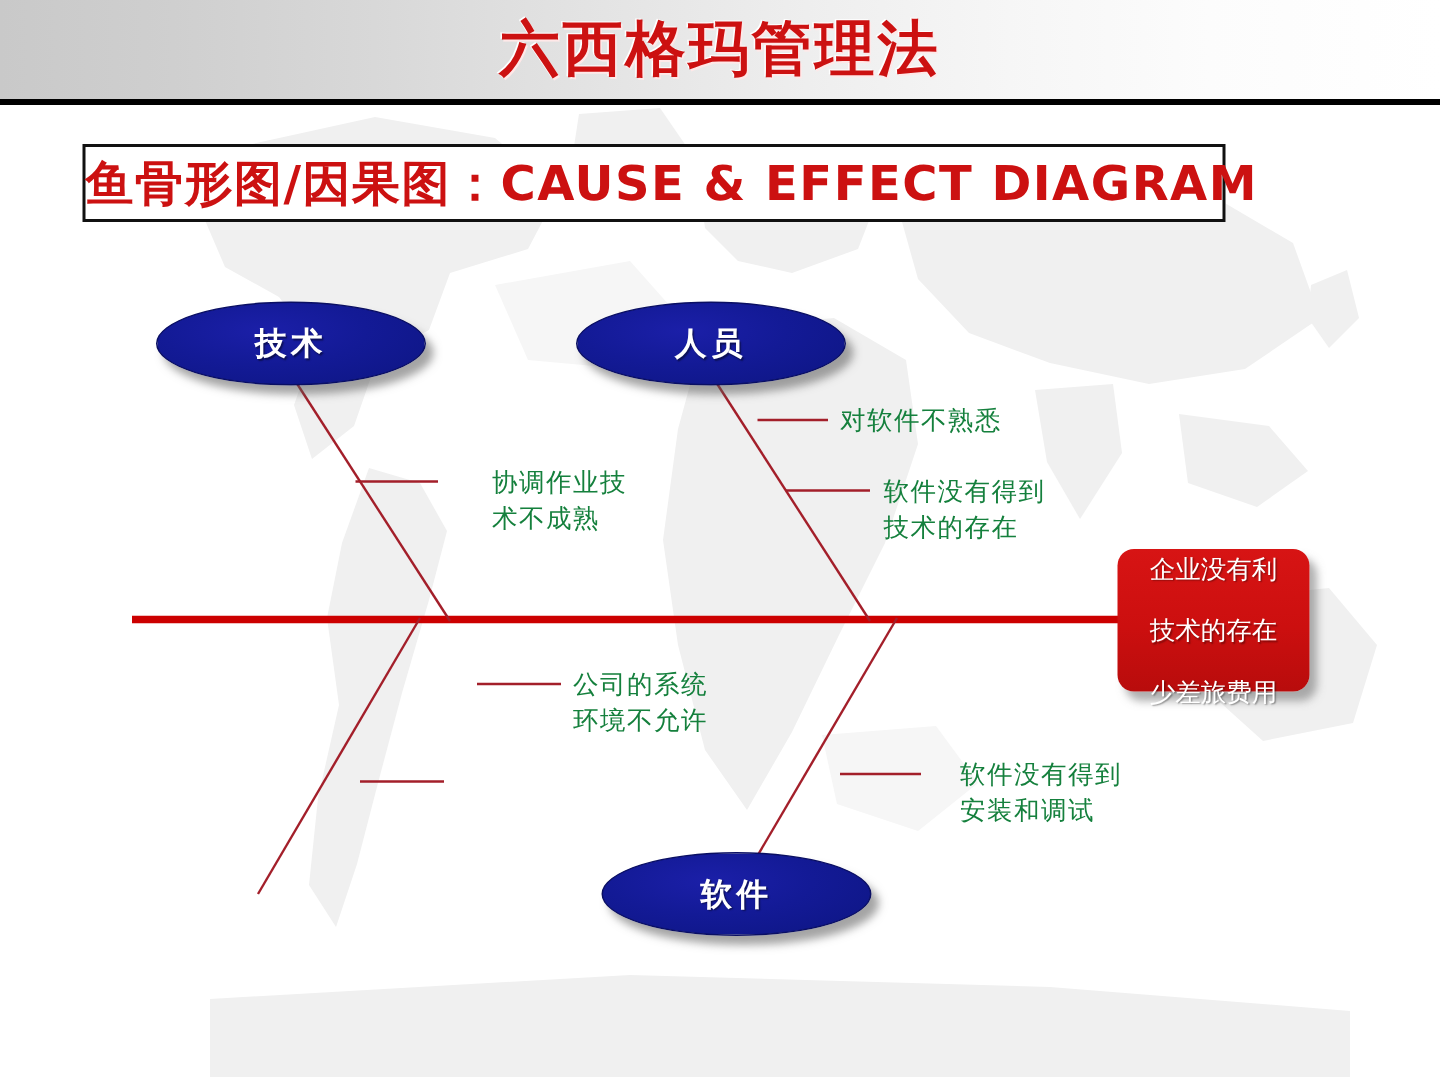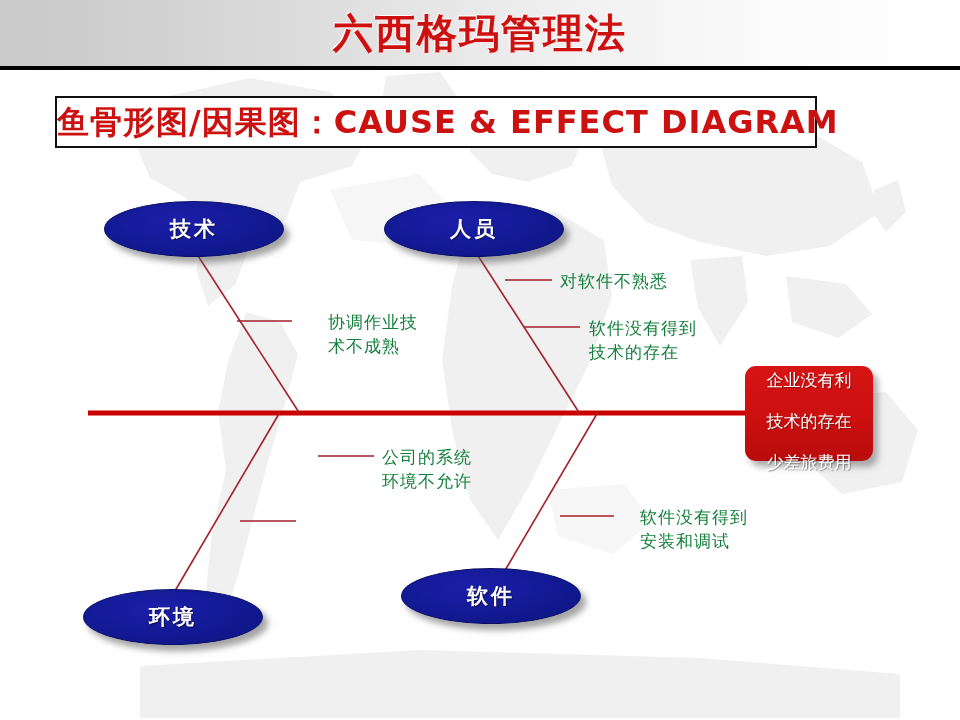--- a/index.html
+++ b/index.html
@@ -226,23 +226,20 @@
   </svg>
 
   <div class="node" style="left:104px; top:201px; width:178px; height:54px;">
     <span class="node-label">技术</span>
   </div>
 
   <div class="node" style="left:384px; top:201px; width:178px; height:54px;">
     <span class="node-label">人员</span>
   </div>
 
-  <div class="node" style="left:83px; top:589px; width:178px; height:54px;">
-    <span class="node-label">环境</span>
-  </div>
 
   <div class="node" style="left:401px; top:568px; width:178px; height:54px;">
     <span class="node-label">软件</span>
   </div>
 
   <div id="effect-box">
     <div class="effect-line">企业没有利</div>
     <div class="effect-line">技术的存在</div>
     <div class="effect-line">少差旅费用</div>
   </div>

